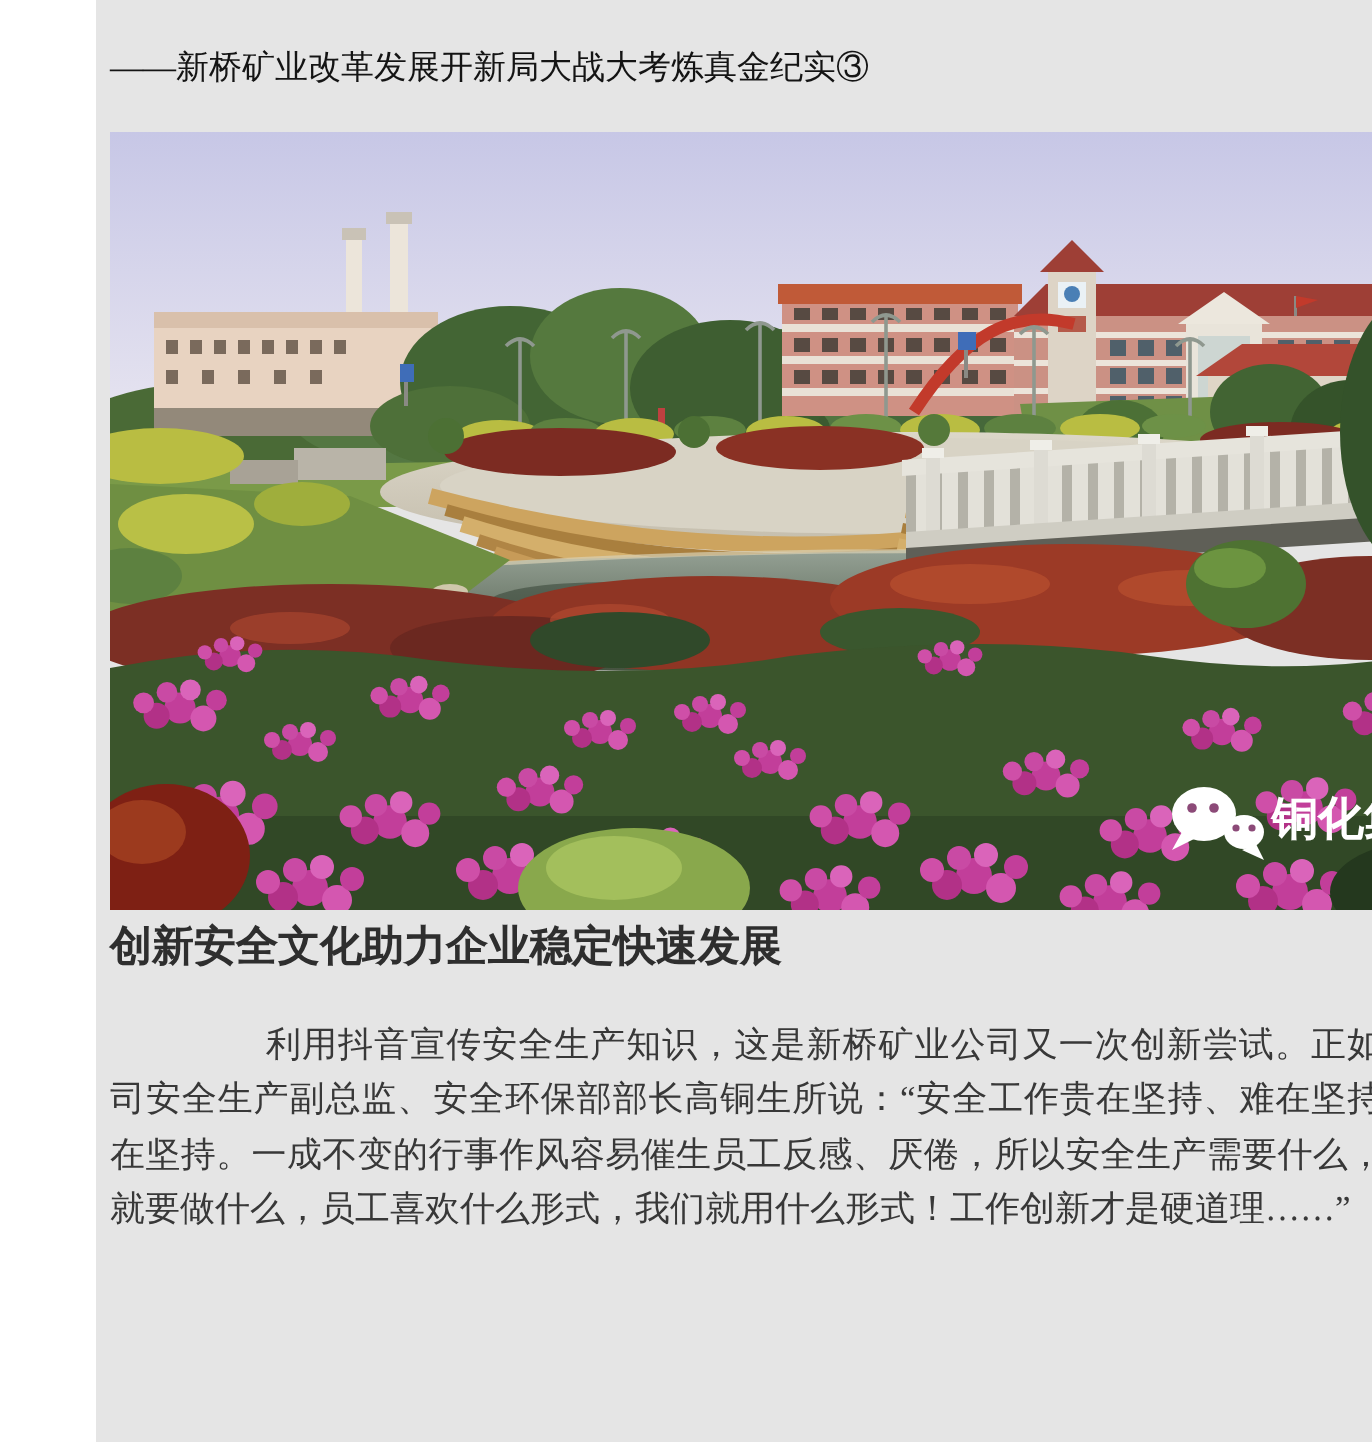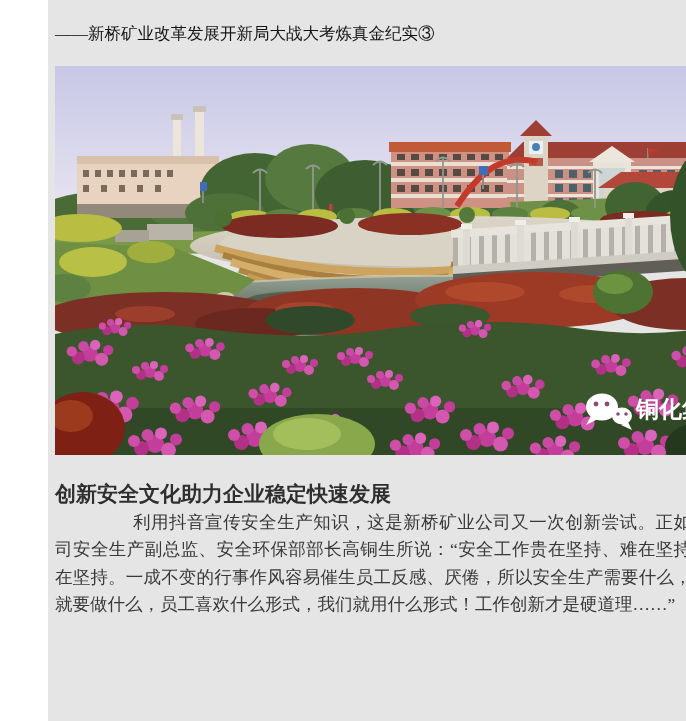--- a/index.html
+++ b/index.html
@@ -2,21 +2,21 @@
 <html><head>
 <meta charset="utf-8">
 <style>
   html,body{margin:0;padding:0;background:#fff;}
   .page{position:relative;width:686px;height:721px;background:#e5e5e5;overflow:hidden;
         font-family:"Liberation Serif",serif;margin-left:48px;}
   .series-title{position:absolute;left:7px;top:23px;font-size:16.5px;color:#141414;
         white-space:nowrap;}
   .photo{position:absolute;left:7px;top:66px;width:672px;height:389px;margin:0;overflow:hidden;}
   .photo svg{display:block;}
-  .heading{position:absolute;left:7px;top:480px;margin:0;font-size:21px;font-weight:bold;
+  .heading{position:absolute;left:7px;top:459px;margin:0;font-size:21px;font-weight:bold;
         color:#2e2e2e;white-space:nowrap;}
   .article-text{position:absolute;left:7px;top:509px;width:672px;}
   .article-text p{margin:0;font-size:17.5px;line-height:27.4px;color:#383838;
         text-align:justify;text-justify:inter-ideograph;text-indent:78px;}
   .wm-text{font-family:"Liberation Sans",sans-serif;font-weight:bold;}
 </style>
 </head>
 <body>
 
 <div class="page">

